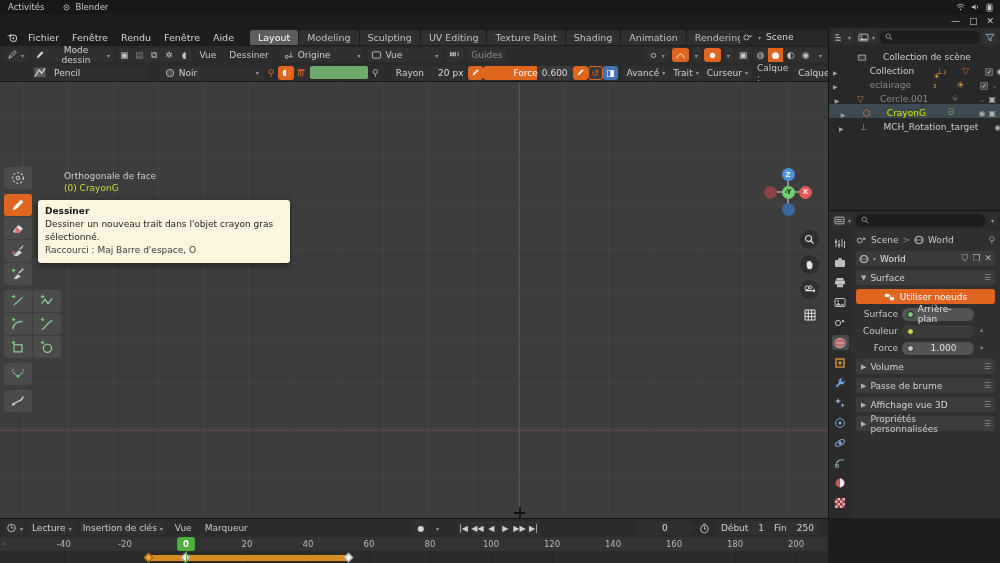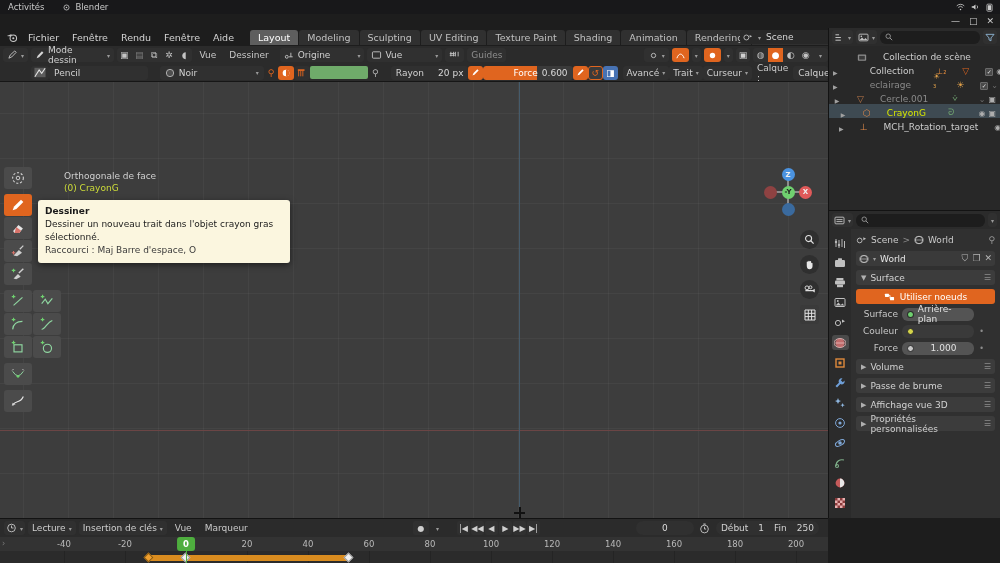--- a/index.html
+++ b/index.html
@@ -64,21 +64,21 @@
     position:absolute; left:0; top:46px; width:828px; height:18px;
     background:#2b2b2b; display:flex; align-items:center; padding-left:3px; gap:3px;
   }
   .vp-tool-header {
     position:absolute; left:0; top:64px; width:828px; height:18px;
     background:#2b2b2b; display:flex; align-items:center; padding-left:3px; gap:0;
     border-bottom:1px solid #161616;
   }
   .hbtn {
     display:flex; align-items:center; height:14px; background:#303030;
-    border-radius:3px; padding:0 4px; gap:3px; font-size:9px; color:#d0d0d0;
+    border-radius:3px; padding:0 4px; gap:3px; font-size:9px; color:#d0d0d0;text-align:center;
   }
   .hbtn.plain { background:transparent; }
   .hbtn.orange { background:#e0651f; color:#fff; }
   .seg { display:flex; background:#303030; border-radius:3px; overflow:hidden; height:14px; }
   .seg > div { width:15px; height:14px; display:flex; align-items:center;
     justify-content:center; font-size:9px; color:#c4c4c4; }
   .seg > div.on-orange { background:#e0651f; color:#fff; }
   .hdr-label { font-size:9px; color:#c9c9c9; padding:0 5px; }
   .caret { font-size:6px; color:#9a9a9a; }
   .swatch-green { width:70px; height:13px; background:#6fab6a; border-radius:2px; }

